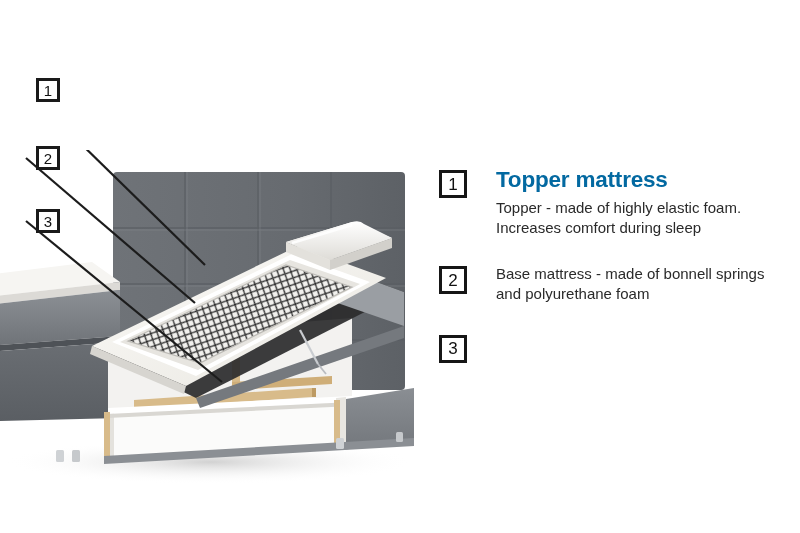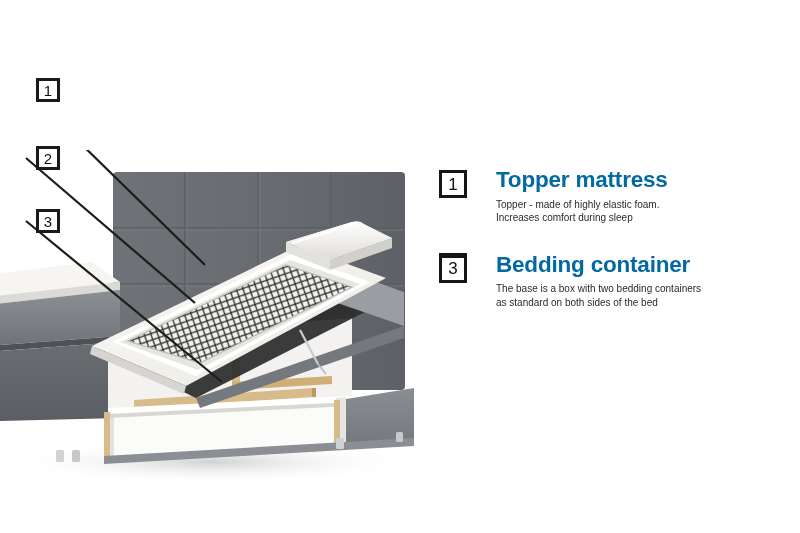--- a/index.html
+++ b/index.html
@@ -40,21 +40,21 @@
     display:flex;align-items:center;justify-content:center;
     font-size:17px;color:#111;line-height:1;
   }
   .legend-text{margin-left:57px;}
   .legend-title{
     font-size:22.5px;font-weight:bold;color:#0369a1;
     letter-spacing:-0.2px;line-height:1.05;
     margin:0 0 6px 0;
   }
   .legend-desc{
-    font-size:10px;color:#2a2a2a;line-height:1.35;
+    font-size:15px;color:#2a2a2a;line-height:1.35;
     margin:0;white-space:pre-line;
   }
   .item-1{margin-bottom:26px;}
   .item-2{margin-bottom:28px;}
 
   
   #illustration{position:absolute;left:0;top:150px;width:430px;height:340px;}
   .lead-line{position:absolute;stroke:#1c1c1c;stroke-width:2.2;}
 </style>
 </head>
@@ -221,26 +221,23 @@
       <div class="legend-text">
         <p class="legend-title">Topper mattress</p>
         <p class="legend-desc">Topper - made of highly elastic foam.
 Increases comfort during sleep</p>
       </div>
     </div>
 
     <div class="legend-item item-2">
       <div class="legend-num">2</div>
       <div class="legend-text">
+        <p class="legend-desc">Base mattress - made of bonnell springs
+and polyurethane foam</p>
       </div>
     </div>
 
     <div class="legend-item item-3">
       <div class="legend-num">3</div>
-      <div class="legend-text">
-        <p class="legend-title">Bedding container</p>
-        <p class="legend-desc">The base is a box with two bedding containers
-as standard on both sides of the bed</p>
-      </div>
     </div>
 
   </div>
 </div>
 
 </body></html>

